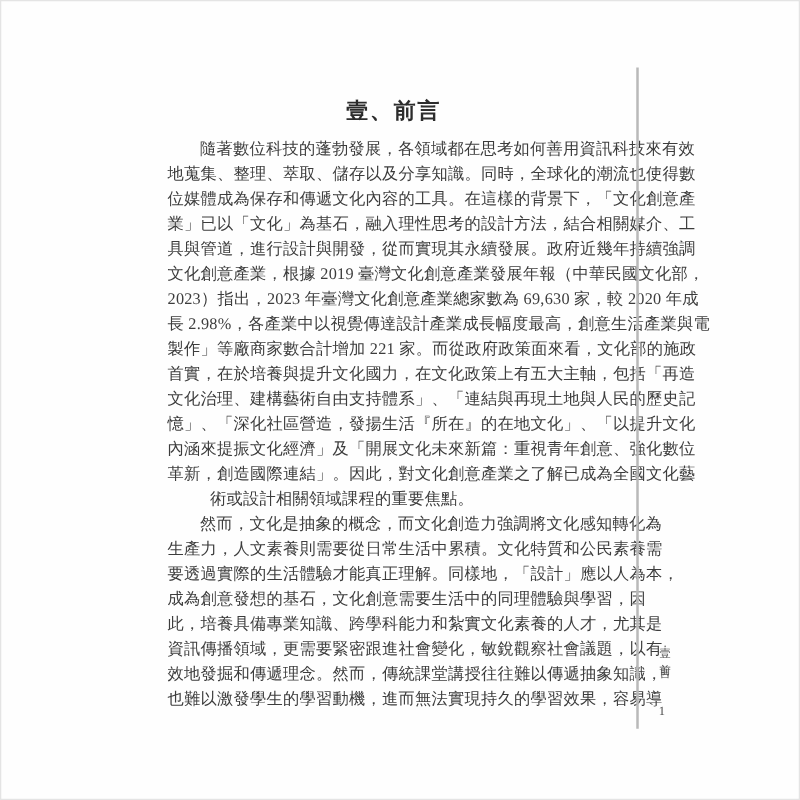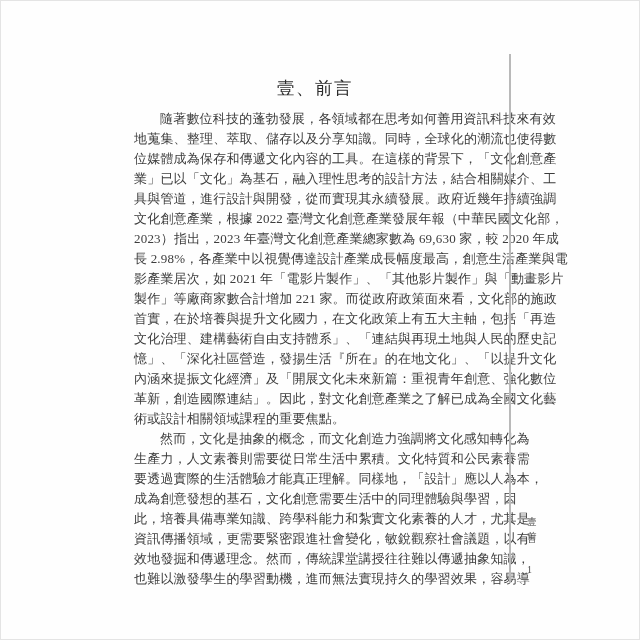--- a/index.html
+++ b/index.html
@@ -14,40 +14,40 @@
     position:absolute;inset:0;
     background:#fefefe;
     border:1px solid #e4e4e4;
     box-sizing:border-box;
   }
   .title{
     position:absolute;
     top:63px;left:133px;width:362px;
     text-align:center;
     font-size:17.5px;
-    font-weight:400;
+    font-weight:700;
     letter-spacing:1.5px;
     color:#2c2c2c;
   }
   .body-block{
     position:absolute;
     top:108px;left:133px;width:362px;
     color:#3c3c3c;
     font-size:13px;
   }
   .line{
     height:20px;
     line-height:20px;
     white-space:nowrap;
     text-align:justify;
     text-align-last:justify;
     letter-spacing:0.2px;
   }
   .line.indent{ text-indent:2em; }
-  .line.para-end{ text-align-last:left; }
+  .line.para-end{ text-align-last:left;margin-left:34px; }
   .margin-rule{
     position:absolute;
     left:508px;top:53px;
     width:2px;height:529px;
     background:#b9b9b9;
   }
   .margin-label{
     position:absolute;
     left:524px;top:509px;
     height:52px;
@@ -71,24 +71,23 @@
 
   <h1 class="title">壹、前言</h1>
 
   <div class="body-block">
 
     <div class="line indent">隨著數位科技的蓬勃發展，各領域都在思考如何善用資訊科技來有效</div>
     <div class="line">地蒐集、整理、萃取、儲存以及分享知識。同時，全球化的潮流也使得數</div>
     <div class="line">位媒體成為保存和傳遞文化內容的工具。在這樣的背景下，「文化創意產</div>
     <div class="line">業」已以「文化」為基石，融入理性思考的設計方法，結合相關媒介、工</div>
     <div class="line">具與管道，進行設計與開發，從而實現其永續發展。政府近幾年持續強調</div>
-    <div class="line">文化創意產業，根據 2022 臺灣文化創意產業發展年報（中華民國文化部，</div>
+    <div class="line">文化創意產業，根據 2019 臺灣文化創意產業發展年報（中華民國文化部，</div>
     <div class="line">2023）指出，2023 年臺灣文化創意產業總家數為 69,630 家，較 2020 年成</div>
     <div class="line">長 2.98%，各產業中以視覺傳達設計產業成長幅度最高，創意生活產業與電</div>
-    <div class="line">影產業居次，如 2021 年「電影片製作」、「其他影片製作」與「動畫影片</div>
     <div class="line">製作」等廠商家數合計增加 221 家。而從政府政策面來看，文化部的施政</div>
     <div class="line">首實，在於培養與提升文化國力，在文化政策上有五大主軸，包括「再造</div>
     <div class="line">文化治理、建構藝術自由支持體系」、「連結與再現土地與人民的歷史記</div>
     <div class="line">憶」、「深化社區營造，發揚生活『所在』的在地文化」、「以提升文化</div>
     <div class="line">內涵來提振文化經濟」及「開展文化未來新篇：重視青年創意、強化數位</div>
     <div class="line">革新，創造國際連結」。因此，對文化創意產業之了解已成為全國文化藝</div>
     <div class="line para-end">術或設計相關領域課程的重要焦點。</div>
 
     <div class="line indent">然而，文化是抽象的概念，而文化創造力強調將文化感知轉化為</div>
     <div class="line">生產力，人文素養則需要從日常生活中累積。文化特質和公民素養需</div>

